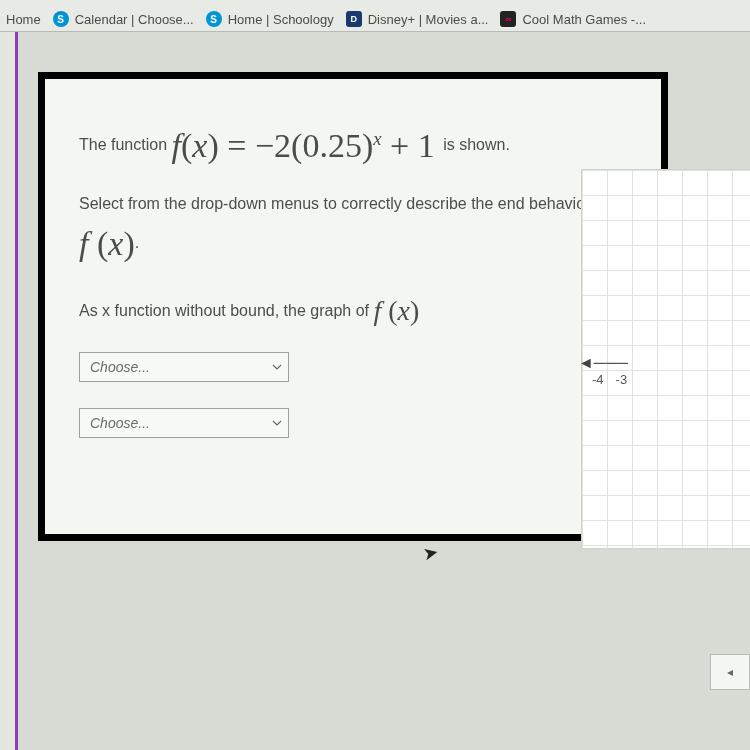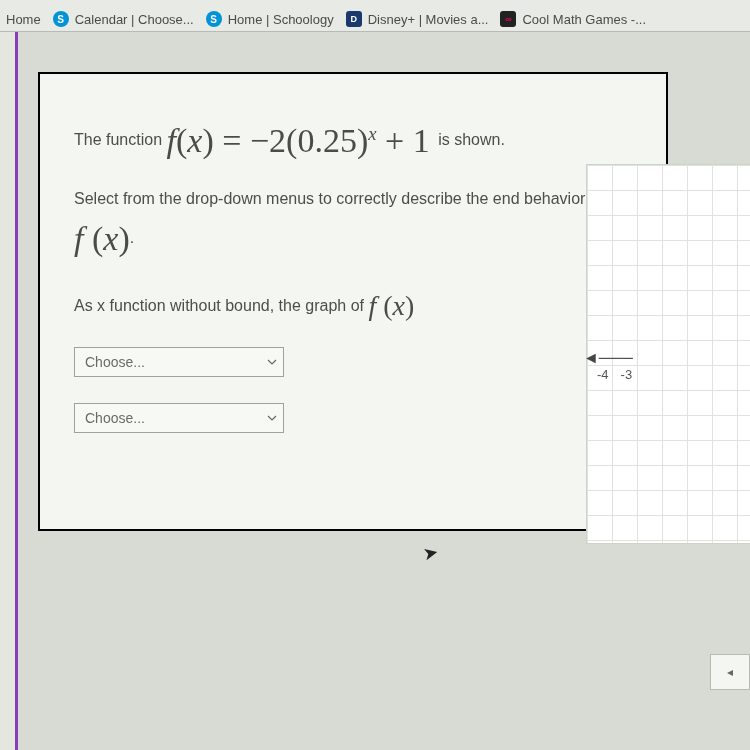--- a/index.html
+++ b/index.html
@@ -53,21 +53,21 @@
       background: #e4e6e0;
       border-right: 3px solid #8a3db8;
     }
     .content-wrap {
       padding: 40px 0 0 20px;
       flex: 1;
       position: relative;
     }
     .question-card {
       background: #f4f6f1;
-      border: 2px solid #000000;
+      border: 7px solid #000000;
       padding: 40px 34px 70px 34px;
       width: 630px;
       position: relative;
       color: #4c4f49;
       font-size: 16px;
       line-height: 1.6;
     }
     .para { margin-bottom: 18px; }
     .math-inline {
       font-family: "Times New Roman", Georgia, serif;
@@ -94,20 +94,21 @@
       width: 210px;
       height: 30px;
       border: 1px solid #9ea29a;
       background: #f7f9f4;
       padding: 0 6px 0 10px;
       font-size: 14px;
       color: #6a6d67;
       cursor: pointer;
       margin-top: 6px;
       margin-bottom: 26px;
+      font-style: italic;
     }
     .dropdown svg { width: 10px; height: 10px; }
     .grid-panel {
       position: absolute;
       right: -110px;
       top: 90px;
       width: 190px;
       height: 380px;
       background: #fff;
       border: 1px solid #cfd2cb;

